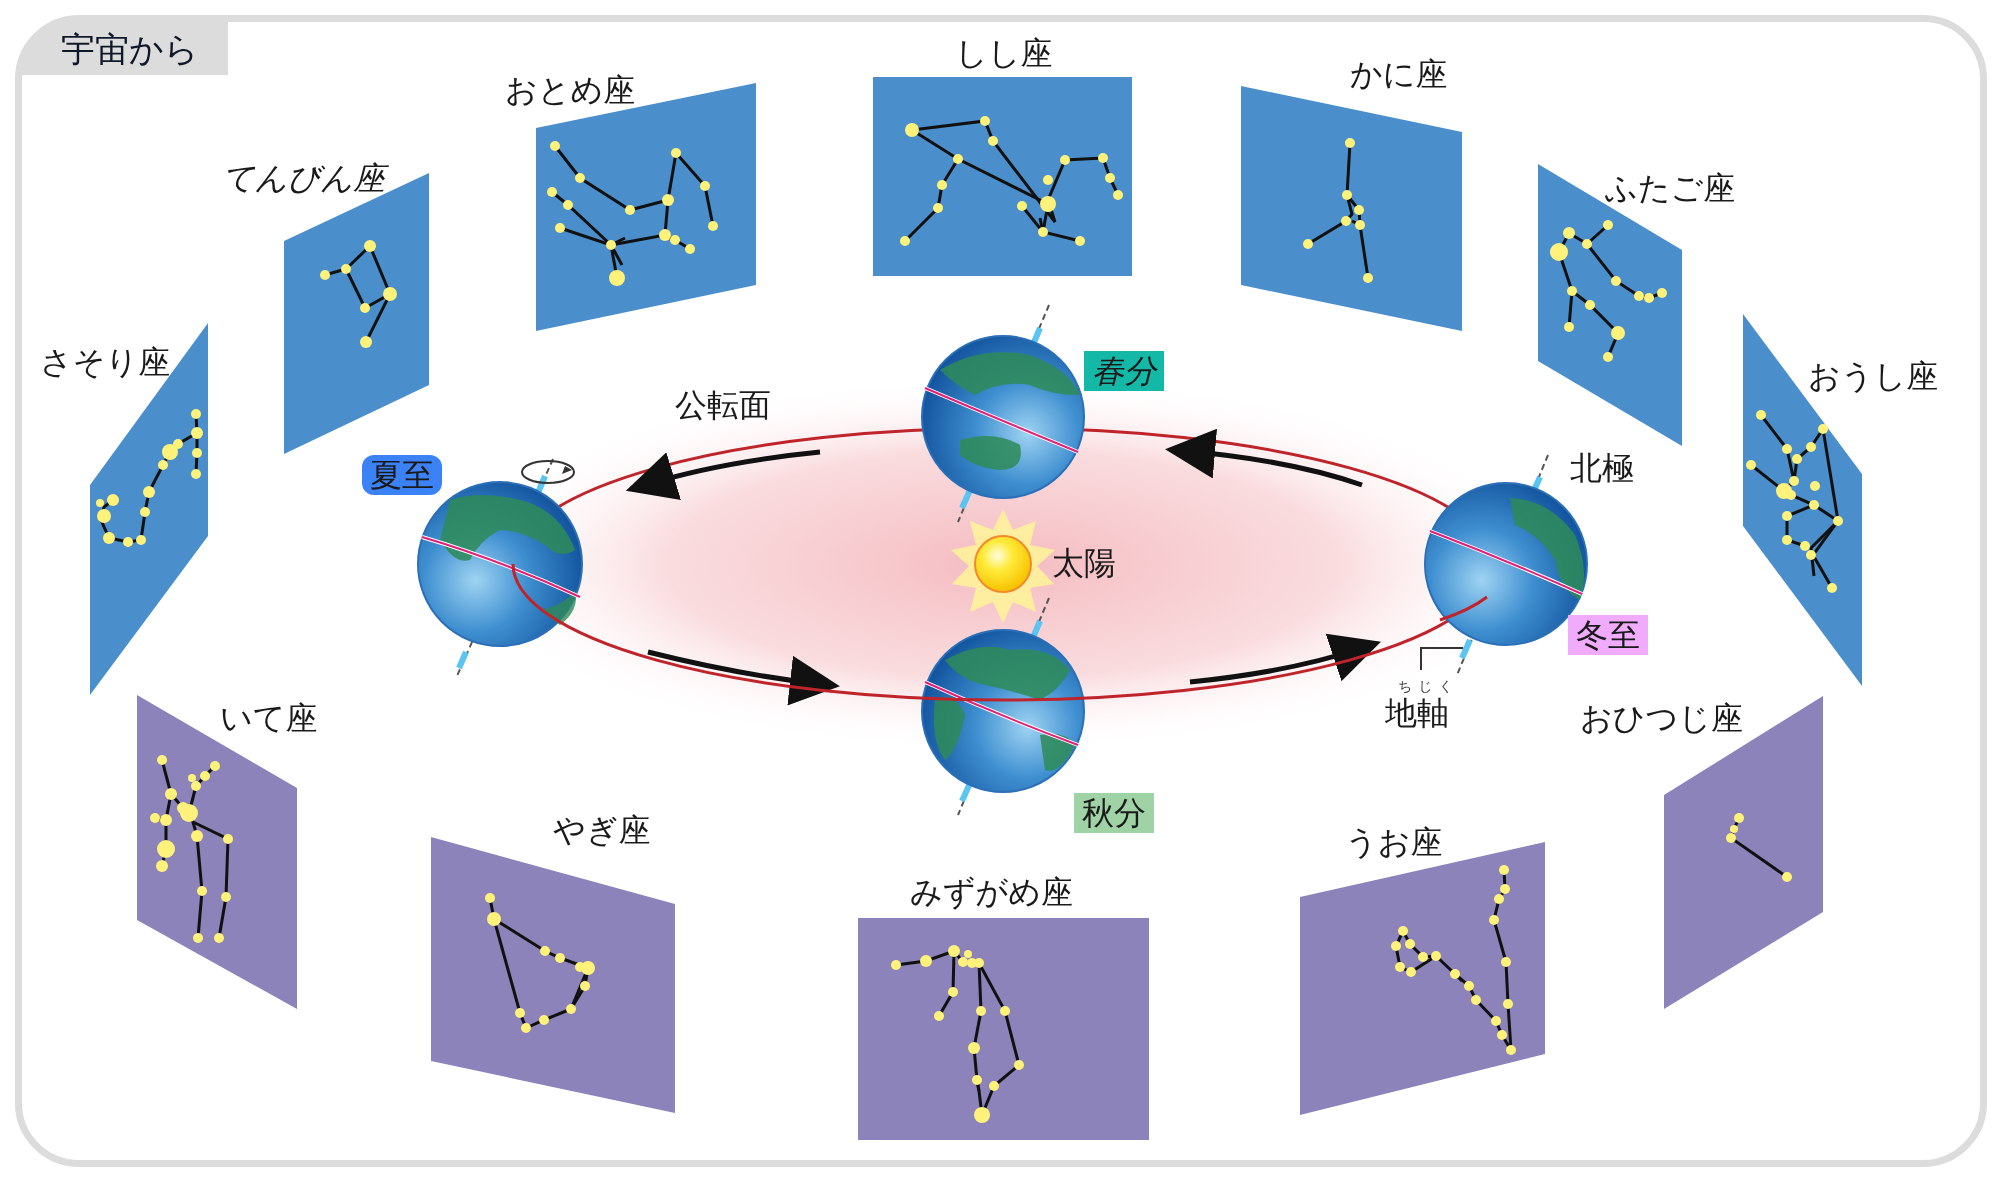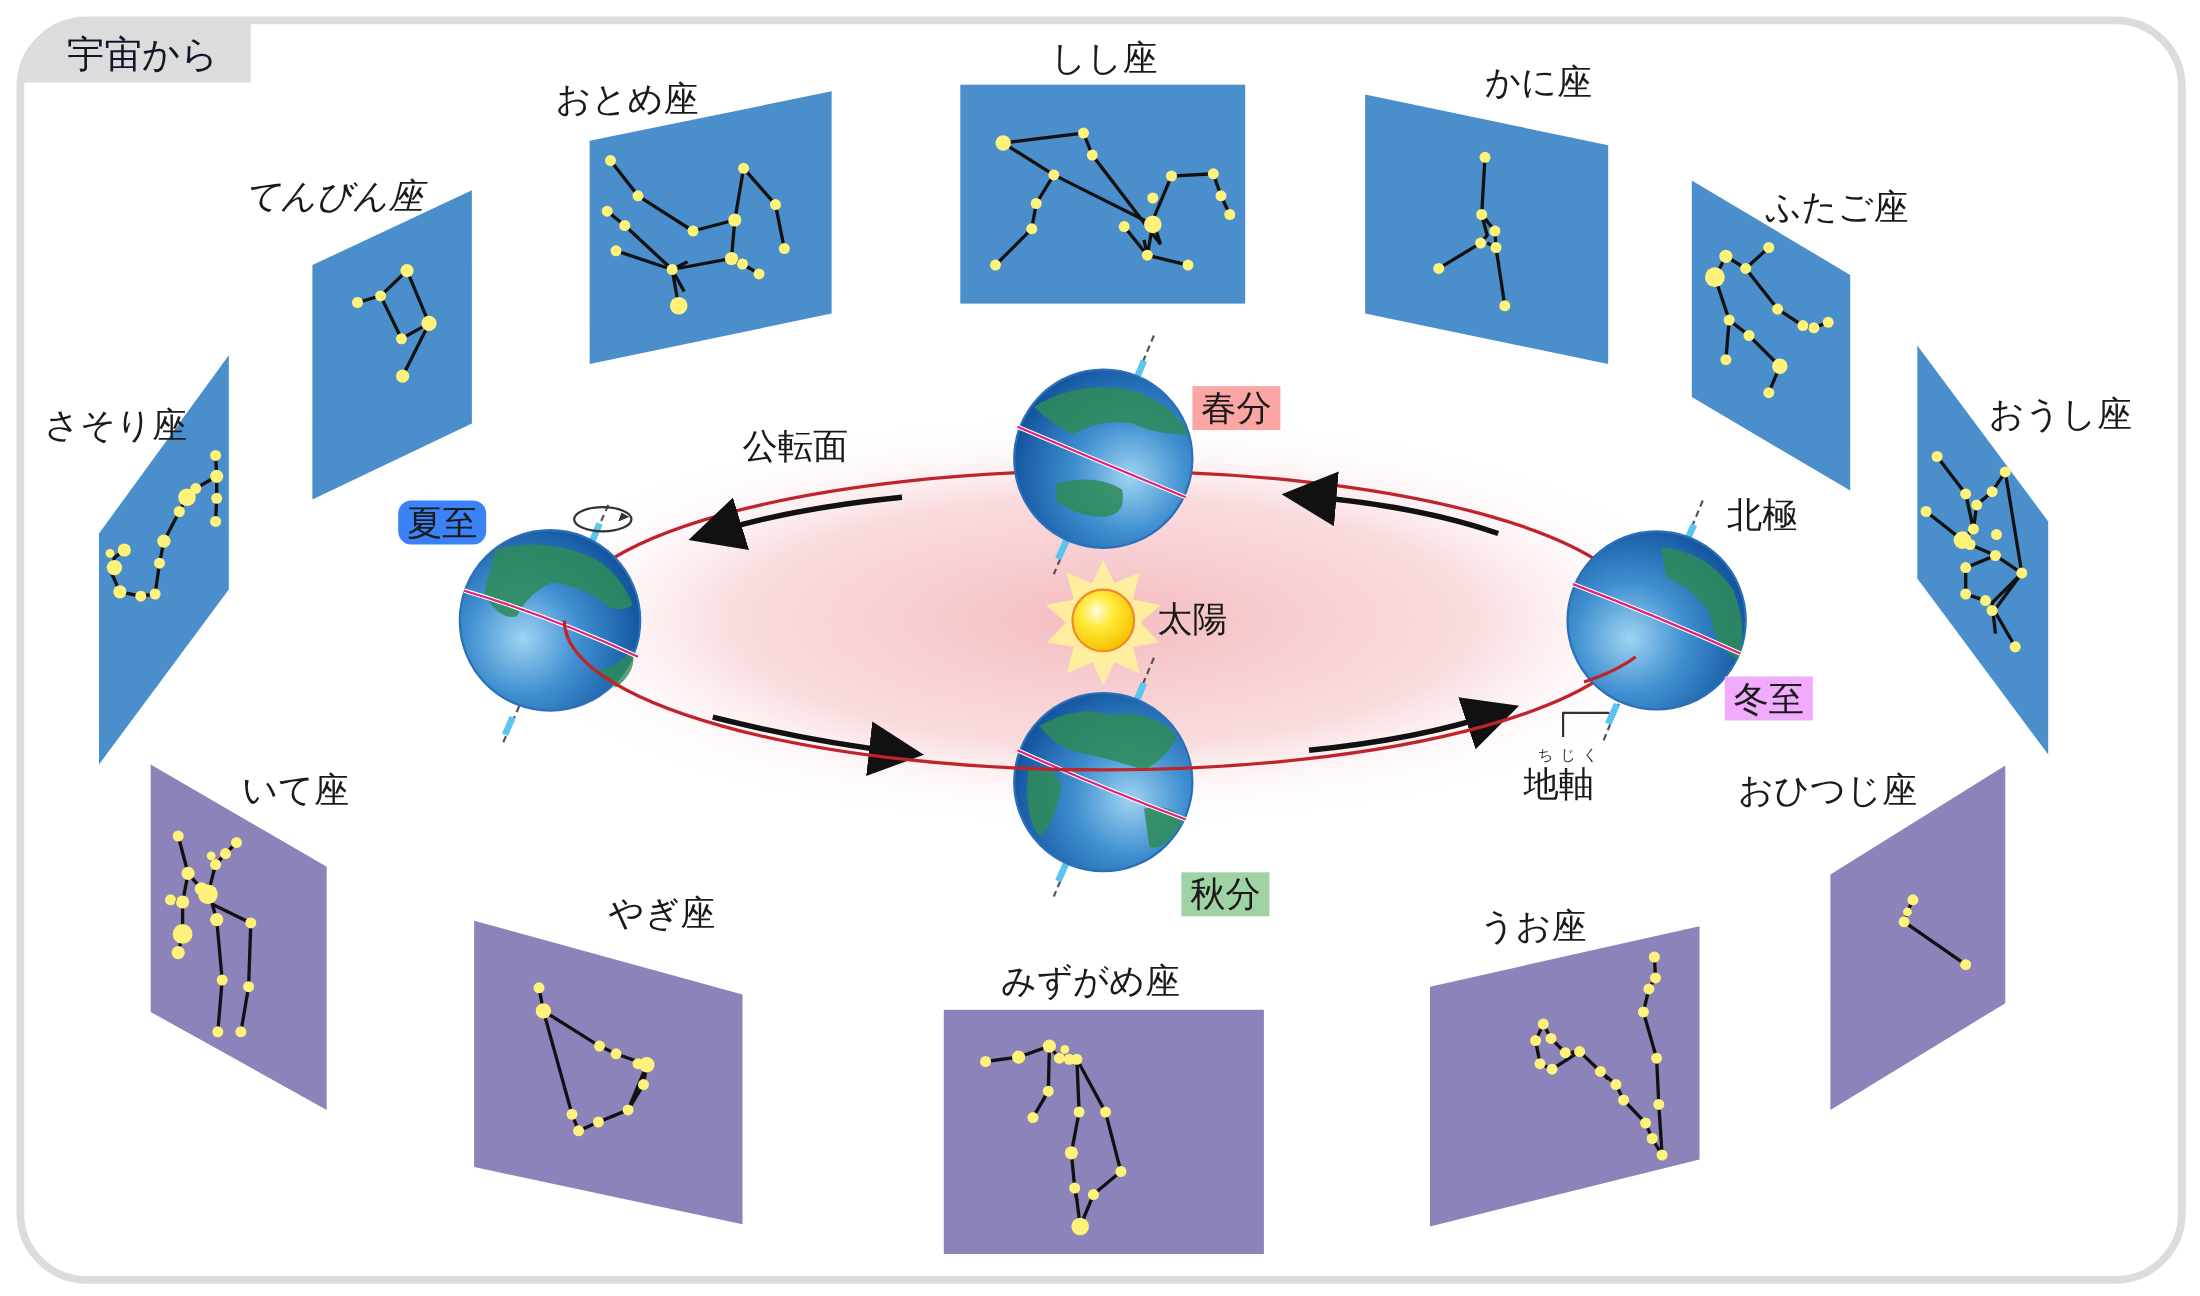--- a/index.html
+++ b/index.html
@@ -413,30 +413,30 @@
 
   <polyline points="1421,650 1421,648 1463,648" fill="none" stroke="#333" stroke-width="2"></polyline>
   <line x1="1421" y1="648" x2="1421" y2="670" stroke="#333" stroke-width="2"></line>
 </svg>
 
 <div class="lbl" style="left:505px;top:74px;">おとめ座</div>
 <div class="lbl" style="left:955px;top:37px;">しし座</div>
 <div class="lbl" style="left:1350px;top:58px;">かに座</div>
 <div class="lbl" style="left:222px;top:162px;font-style:italic;">てんびん座</div>
 <div class="lbl" style="left:1605px;top:172px;">ふたご座</div>
-<div class="lbl" style="left:40px;top:346px;margin-top:24px;">さそり座</div>
+<div class="lbl" style="left:40px;top:346px;">さそり座</div>
 <div class="lbl" style="left:1808px;top:360px;">おうし座</div>
 <div class="lbl" style="left:220px;top:702px;">いて座</div>
 <div class="lbl" style="left:553px;top:814px;">やぎ座</div>
 <div class="lbl" style="left:910px;top:876px;">みずがめ座</div>
 <div class="lbl" style="left:1345px;top:826px;">うお座</div>
 <div class="lbl" style="left:1580px;top:702px;">おひつじ座</div>
 
 <div class="lbl" style="left:675px;top:389px;">公転面</div>
 <div class="lbl" style="left:1052px;top:547px;">太陽</div>
 <div class="lbl" style="left:1570px;top:452px;">北極</div>
 <div class="ruby" style="left:1398px;top:678px;">ちじく</div>
 <div class="lbl" style="left:1385px;top:697px;">地軸</div>
 
 <div class="badge" style="left:362px;top:455px;background:#3b82f6;border-radius:12px;">夏至</div>
-<div class="badge" style="left:1084px;top:351px;background:#fca5a5;">春分</div>
+<div class="badge" style="left:1084px;top:351px;background:#14b8a6;font-style:italic;">春分</div>
 <div class="badge" style="left:1074px;top:758px;background:#9fd2a5;margin-top:35px;">秋分</div>
 <div class="badge" style="left:1568px;top:615px;background:#f0abfc;">冬至</div>
 
 </body></html>

